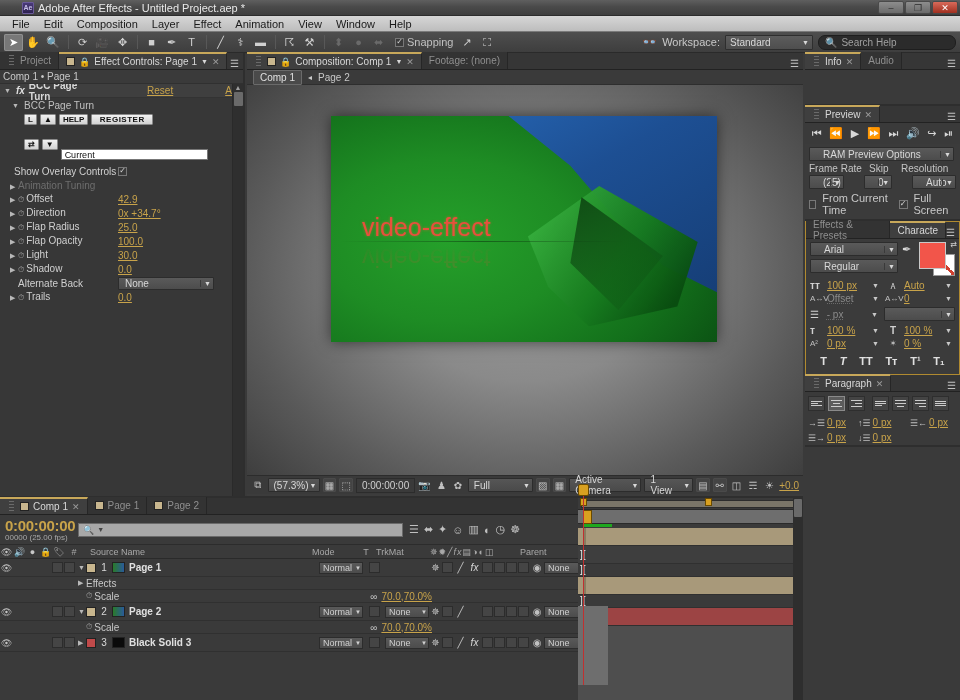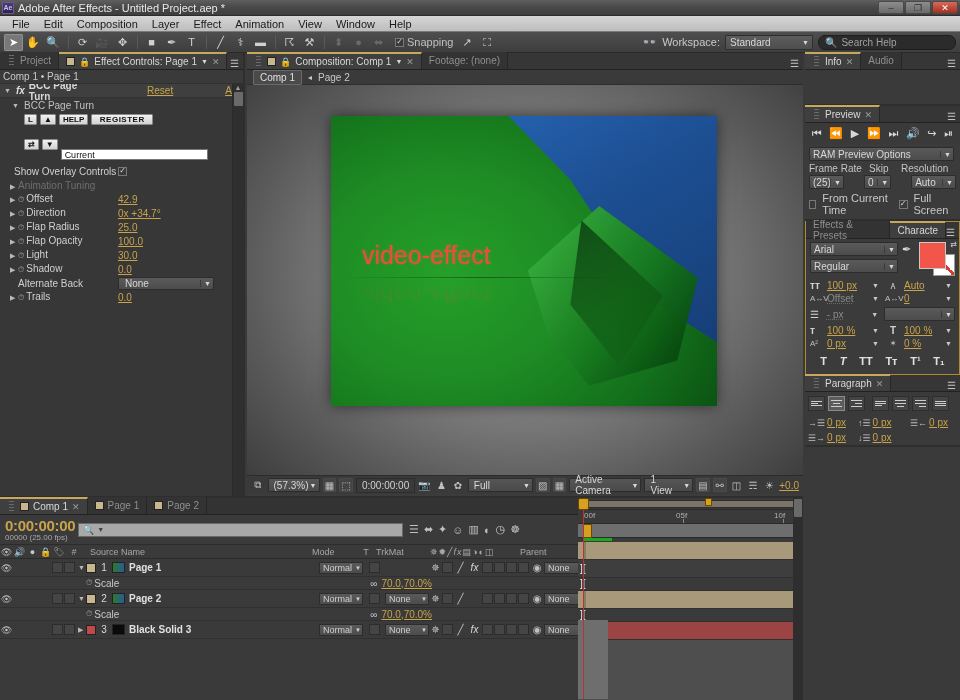--- a/index.html
+++ b/index.html
@@ -13,20 +13,21 @@
     position: relative;
     user-select: none;
   }
   
   .titlebar {
     height: 16px; width: 960px;
     background: linear-gradient(to bottom, #5f5f5f 0%, #4a4a4a 45%, #3e3e3e 100%);
     display: flex; align-items: center;
     border-bottom: 1px solid #2c2c2c;
     position: relative;
+    padding-left: 20px;
   }
   .ae-logo {
     width: 12px; height: 12px; margin-left: 2px; margin-right: 4px;
     background: linear-gradient(to bottom,#4a3a7a,#2d2150);
     border: 1px solid #6a5a9a;
     color: #c8c0e8; font-size: 7px; font-weight: bold;
     display: flex; align-items: center; justify-content: center;
     border-radius: 1px;
   }
   .title-text { font-size: 11px; color: #e8e8e8; }
@@ -163,21 +164,21 @@
   .comp-breadcrumb { height:15px; display:flex; align-items:center; gap:6px;
      padding-left:6px; font-size:10px; background:#3a3a3a; border-bottom:1px solid #2e2e2e;}
   .bc-chip { background:#4a4a4a; border:1px solid #6a6a6a; padding:1px 6px; color:#e0e0e0;
      font-size:10px; border-radius:1px;}
   .comp-stage {
     position:relative; height:390px;
     background: radial-gradient(ellipse 70% 80% at 50% 48%, #9a9a9a 0%, #8a8a8a 35%, #5a5a5a 72%, #3a3a3a 100%);
     overflow:hidden;
   }
   .video-frame {
-    position:absolute; left:84px; top:31px; width:386px; height:290px;
+    position:absolute; left:84px; top:31px; width:386px; height:226px;
     overflow:hidden; box-shadow: 0 0 14px rgba(0,0,0,0.55);
     background:#1a4f8f;
   }
   .vf-blue { position:absolute; inset:0;
      background: linear-gradient(150deg,#2a6fc0 0%, #1d4f93 45%, #143a70 100%); }
   .vf-green {
     position:absolute; inset:0;
     background: radial-gradient(ellipse 80% 90% at 30% 55%, #25a02a 0%, #1e8c24 40%, #13701b 75%, #0c5414 100%);
     clip-path: polygon(0 0, 46% 0, 62% 22%, 74% 46%, 86% 66%, 100% 78%, 100% 100%, 0 100%);
   }
@@ -231,21 +232,21 @@
   .rp-body { background:#3b3b3b; padding:3px 4px; }
   .info-grid { display:flex; gap:4px; padding:5px 6px; font-size:10px; color:#d6d6d6;}
   .info-sw { width:17px;height:17px;background:#2a2a2a;border:1px solid #555; margin-top:3px;}
   .info-col { font-family:"Liberation Mono", monospace; font-size:9.5px; line-height:11px; }
   .info-div { width:1px; background:#555; margin:0 4px; }
   .prev-btns { display:flex; align-items:center; justify-content:space-around;
      padding:4px 3px; color:#d8d8d8; font-size:11px; }
   .rsel {
     height:14px; background:linear-gradient(to bottom,#5a5a5a,#4c4c4c);
     border:1px solid #2c2c2c; border-radius:1px; font-size:10px; color:#d8d8d8;
-    display:flex;align-items:center;padding-left:3px;position:relative;
+    display:flex;align-items:center;padding-left:13px;position:relative;
   }
   .rsel .arr{position:absolute;right:2px;font-size:7px;border-left:1px solid #3a3a3a;padding-left:3px;}
   .lblrow { display:flex; font-size:10px; color:#c4c4c4; gap:4px; padding:2px 0 1px 0;}
   .char-swatches { position:relative; width:46px; height:34px; }
   .sw-fg { position:absolute; left:4px; top:0; width:27px;height:27px;
      background:#f2554a; border:1px solid #c8c8c8; }
   .sw-bg { position:absolute; left:18px; top:12px; width:22px;height:22px;
      background:#fff; border:1px solid #999;
      background-image: linear-gradient(45deg, transparent 45%, #d04030 45%, #d04030 55%, transparent 55%);}
   .vrow { display:flex; align-items:center; gap:3px; font-size:10px; }
@@ -862,20 +863,25 @@
       <span class="tbox"></span>
       <span class="tbox"></span>
       <span class="tbox"></span>
       <span style="width:14px;text-align:center;color:#c0c0c0">◉</span>
       <span class="modedd" style="width:62px">
         <span>None</span>
         <span class="arr">▼</span>
       </span>
     </div>
 
+    <div class="lrow sub">
+      <span style="width:78px"></span>
+      <span class="tri">▶</span>
+      <span style="color:#c8c8c8">Effects</span>
+    </div>
 
     <div class="lrow sub">
       <span style="width:86px"></span>
       <span class="stopw">⏱</span>
       <span style="color:#c8c8c8;width:276px">Scale</span>
       <span style="color:#c0c0c0;margin-right:4px">∞</span>
       <span class="pval" style="color:#c8a34a;text-decoration:underline">70.0,70.0%</span>
     </div>
 
     <div class="lrow">
@@ -958,28 +964,20 @@
       </span>
     </div>
   </div>
 
   <div class="tl-ruler">
     <div class="ruler-top">
       <div class="wa-bar"></div>
       <div class="wa-handle" style="left:2px"></div>
       <div class="wa-handle" style="left:127px"></div>
     </div>
-    <div class="ruler-marks">
-      <span class="tlabel" style="left:6px">00f</span>
-      <span class="tlabel" style="left:98px">05f</span>
-      <span class="tlabel" style="left:196px">10f</span>
-      <span class="tick" style="left:5px"></span>
-      <span class="tick" style="left:105px"></span>
-      <span class="tick" style="left:205px"></span>
-    </div>
     <div class="track-area" style="height:175px">
       <div class="cti" style="left:0px;top:-26px"></div>
       <div class="cti-line" style="left:5px;top:-26px;bottom:0"></div>
 
       <div style="height:14px;position:relative;background:#6e6e6e;border-bottom:1px solid #2a2a2a">
         <div style="position:absolute;left:5px;top:0;width:9px;height:14px;background:#d8a020;border:1px solid #6a4a00"></div>
       </div>
       <div style="height:4px;background:#3a3a3a;position:relative">
         <div style="position:absolute;left:6px;width:28px;height:3px;background:#1ea81e"></div>
       </div>

